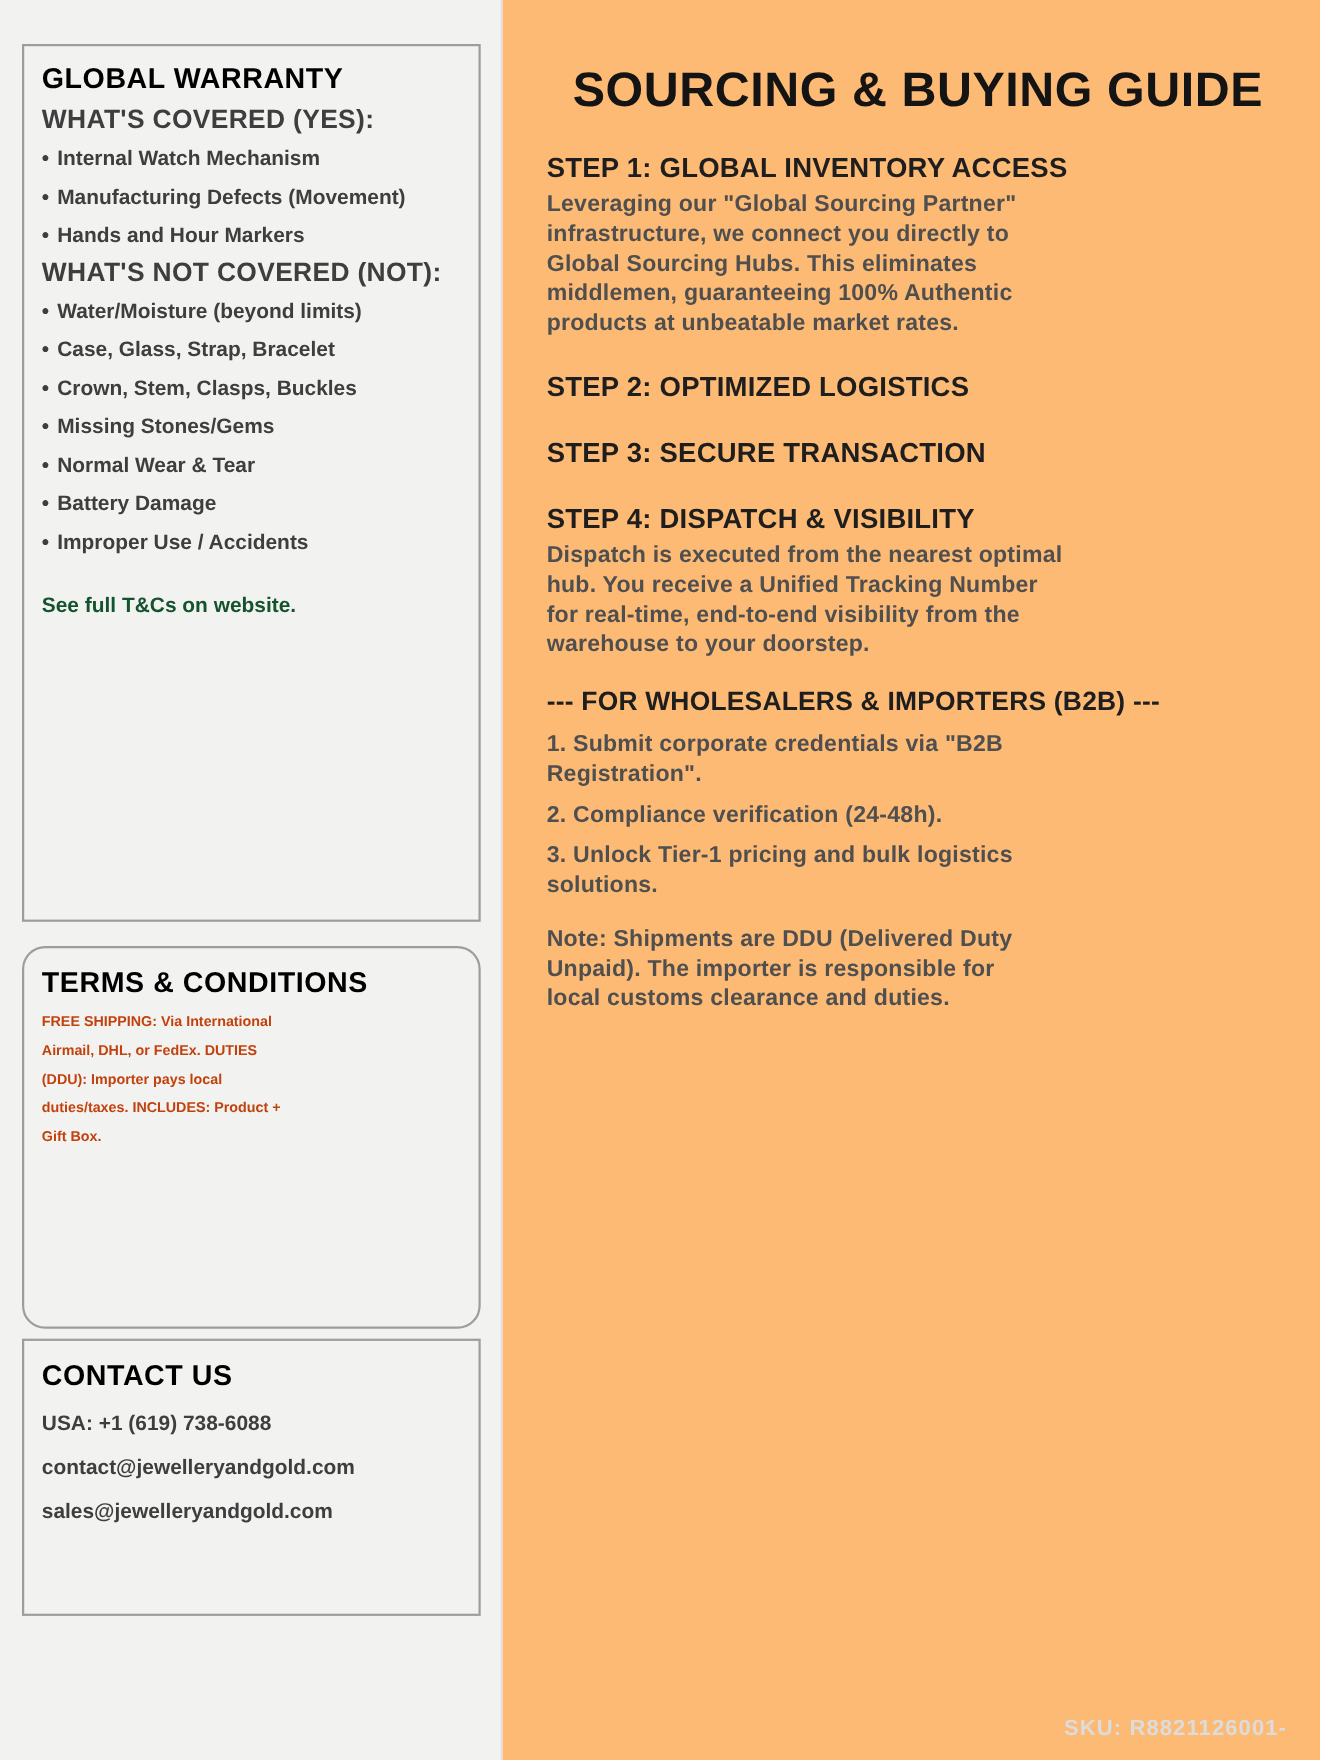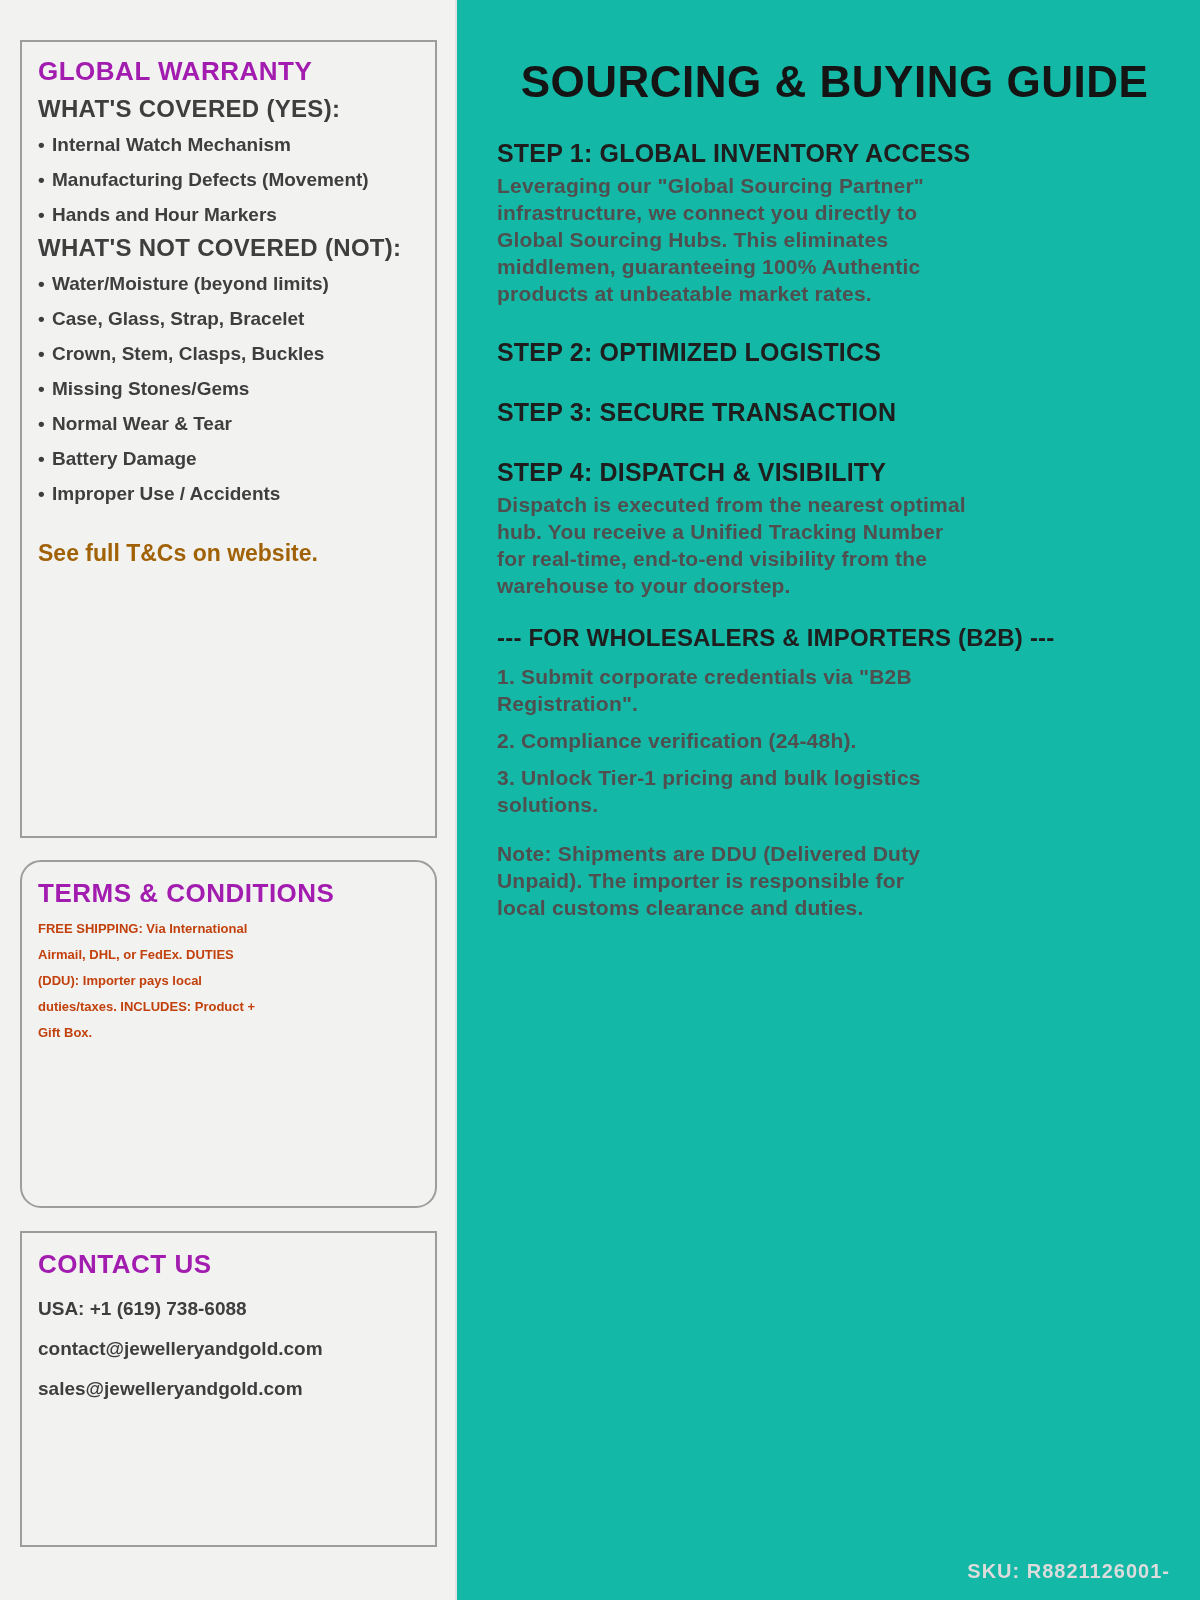--- a/index.html
+++ b/index.html
@@ -12,48 +12,48 @@
   .sidebar {
     position:absolute; left:0; top:0; width:457px; height:1600px;
     background:#f2f2f1; border-right:2px solid #e2e2e0;
   }
   .side-box {
     border:2px solid #9d9d9d; margin-left:20px; width:417px;
     padding:14px 16px 0 16px; background:#f2f2f1;
   }
   .box-warranty { margin-top:40px; height:798px; }
   .box-terms    { margin-top:22px; height:348px; padding-top:16px;border-radius:21px; }
-  .box-contact  { margin-top:23px; height:316px; padding-top:16px; }
+  .box-contact  { margin-top:9px; height:252px; padding-top:16px; }
   .side-title {
-    font-size:26px; font-weight:700; color:#a21caf;
+    font-size:26px; font-weight:700; color:#000000;
     letter-spacing:0.5px; line-height:30px;
   }
   .side-subhead {
     font-size:24px; font-weight:700; color:#3e3e3e;
     line-height:22px; margin-top:12px; letter-spacing:0.3px;
   }
   .side-subhead.second { }
   .bullet {
     position:relative; font-size:19px; font-weight:700; color:#3e3e3e;
     line-height:20px; margin-top:15px; padding-left:14px;
   }
   .bullet::before { content:"\2022"; position:absolute; left:0; }
-  .side-note { font-size:23px; font-weight:700; color:#a16207; margin-top:36px; }
+  .side-note { font-size:19px; font-weight:700; color:#14532d; margin-top:36px; }
   .side-body {
     font-size:13px; font-weight:700; color:#c2410c; line-height:26px;
     margin-top:8px; white-space:pre-line;
   }
   .contact-line {
     font-size:19px; font-weight:700; color:#3e3e3e;
     line-height:20px; margin-top:20px;
   }
   
   .main {
     position:absolute; left:457px; top:0; width:743px; height:1600px;
-    background:#14b8a6; padding:58px 28px 0 40px;
+    background:#fdba74; padding:58px 28px 0 40px;
   }
   .main-title {
     text-align:center; font-size:44px; font-weight:700; color:#141414;
     line-height:48px; letter-spacing:0.5px;
   }
   .step-heading {
     font-size:25px; font-weight:700; color:#1e1e1e; line-height:30px;
     margin-top:30px; letter-spacing:0.2px;
   }
   .step-heading.first { margin-top:32px; }

